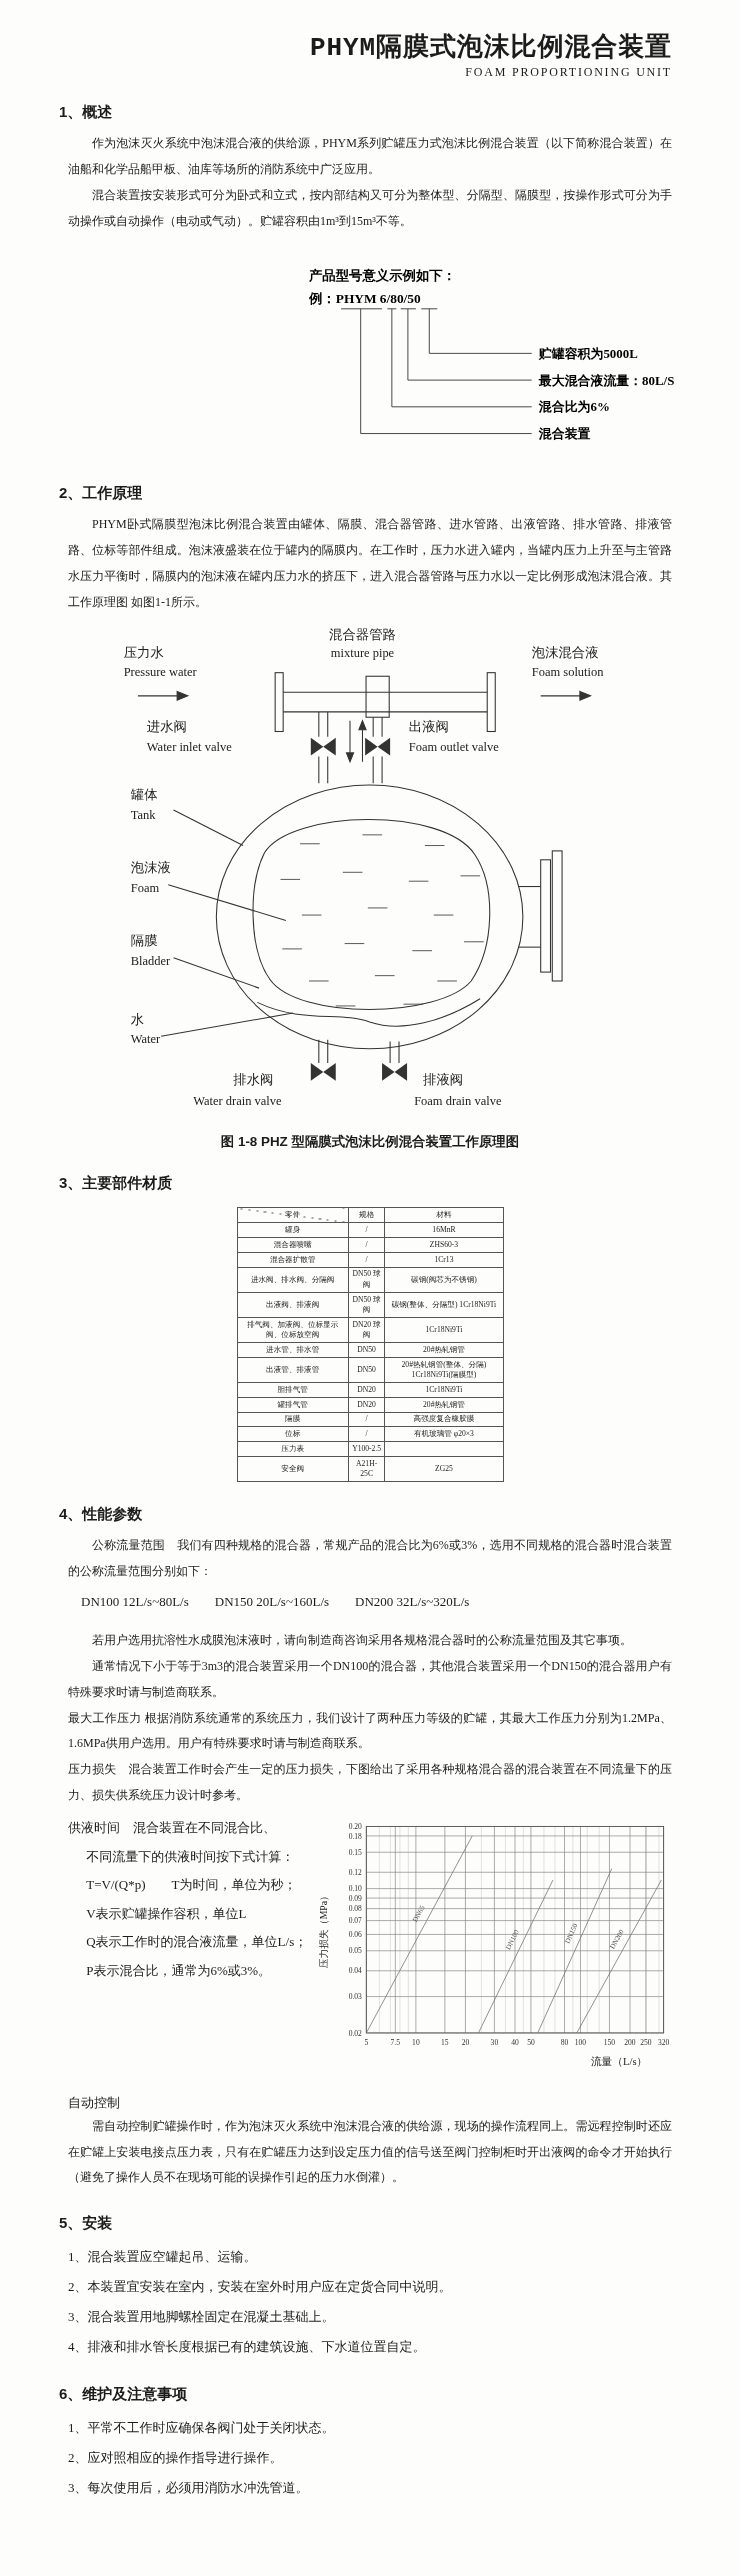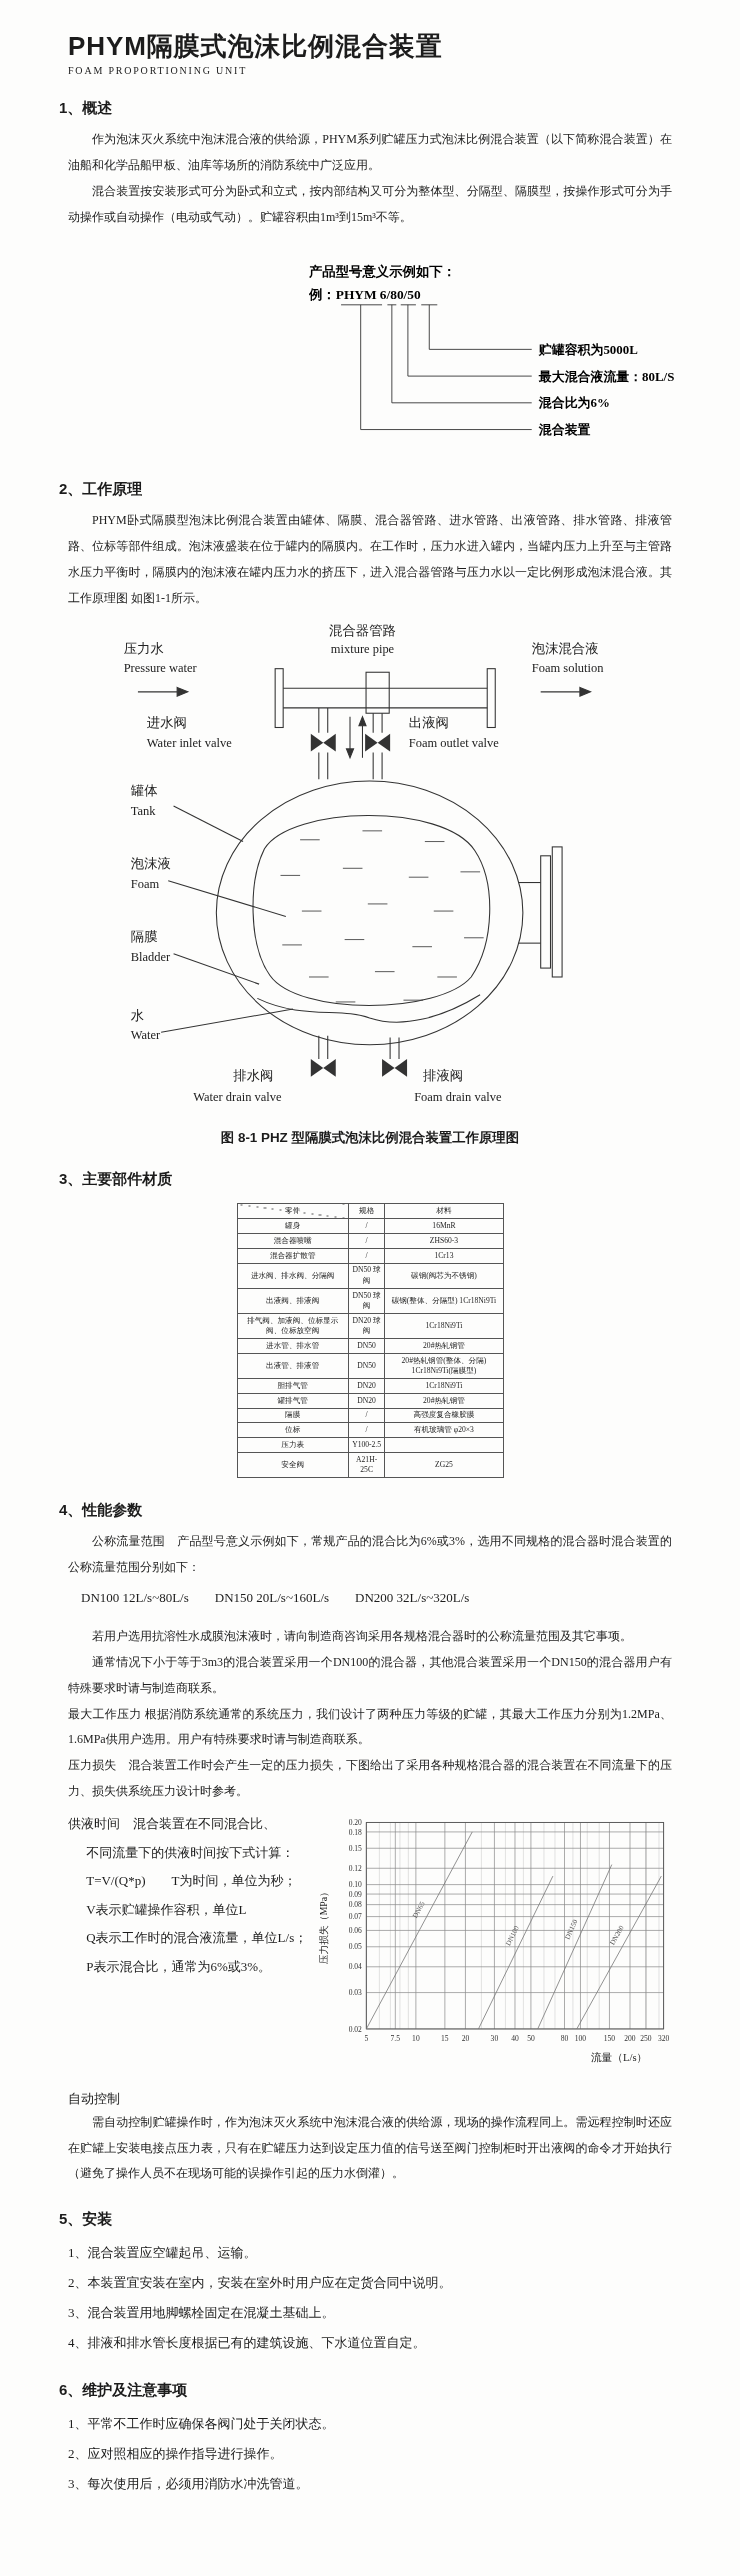--- a/index.html
+++ b/index.html
@@ -1,20 +1,20 @@
 <!DOCTYPE html>
 <html style="font-size:14.3px"><head>
 <meta charset="utf-8">
 <style>
   html,body{margin:0;padding:0;background:#fdfdfc;color:#1c1c1c;}
   body{width:740px;font-family:"Liberation Serif","DejaVu Serif",serif;}
   .page{width:740px;min-height:2576px;background:#fdfdfc;position:relative;overflow:hidden;}
   .content{padding:16px 68px 36px 68px;}
-  .doc-title{font-family:Liberation Sans, sans-serif;font-weight:bold;font-size:26px;text-align:left;letter-spacing:0.9px;margin:12.5px 0 1.8px 0;}
-  .doc-subtitle{font-size:10px;text-align:left;letter-spacing:1.8px;margin-bottom:16px;}
+  .doc-title{font-family:Liberation Mono, monospace;font-weight:bold;font-size:26px;text-align:right;letter-spacing:0.9px;margin:12.5px 0 1.8px 0;}
+  .doc-subtitle{font-size:12px;text-align:right;letter-spacing:1.8px;margin-bottom:16px;}
   h2.sec{font-family:"Liberation Sans","DejaVu Sans",sans-serif;font-weight:bold;font-size:15px;margin:23px 0 9px -9px;}
   p.body{font-size:12px;line-height:2.15;margin:0;text-indent:2em;text-align:justify;}
   p.body.noindent{text-indent:0;}
   .flowline{font-size:13px;line-height:2.1;margin:3.6px 0 12.5px 0;padding-left:1em;}
   .model-block{margin:30px 0 5.3px 241px;}
   .figure-wrap{margin:5.3px 0 0 0;text-align:center;}
   .fig-caption{font-family:"Liberation Sans","DejaVu Sans",sans-serif;font-weight:bold;font-size:13.4px;text-align:center;margin:9px 0 3.6px 0;}
   table.mat{border-collapse:collapse;margin:14.3px auto 7.1px auto;width:267px;font-size:7.6px;}
   table.mat th,table.mat td{border:0.9px solid #555;padding:1.8px 2.7px;text-align:center;line-height:1.35;}
   table.mat th{font-weight:normal;}
@@ -161,21 +161,21 @@
             <line x1="310" y1="362" x2="332" y2="362"></line>
             <line x1="386" y1="370" x2="408" y2="370"></line>
             <line x1="444" y1="360" x2="466" y2="360"></line>
         <line x1="270" y1="404" x2="292" y2="404"></line>
             <line x1="344" y1="398" x2="366" y2="398"></line>
             <line x1="414" y1="404" x2="436" y2="404"></line>
         <line x1="300" y1="432" x2="322" y2="432"></line>
             <line x1="376" y1="430" x2="398" y2="430"></line>
       </g>
     </svg>
-    <div class="fig-caption">图 8-1 PHZ 型隔膜式泡沫比例混合装置工作原理图</div>
+    <div class="fig-caption">图 1-8 PHZ 型隔膜式泡沫比例混合装置工作原理图</div>
   </div>
 
   <h2 class="sec">3、主要部件材质</h2>
   <table class="mat" id="materials-table">
         <thead>
           <tr>
             <th class="diag" style="width: 105px;">零件</th>
             <th>规格</th>
             <th>材料</th>
           </tr>
@@ -248,21 +248,21 @@
           </tr>
           <tr>
             <td>安全阀</td>
             <td>A21H-25C</td>
             <td>ZG25</td>
           </tr>
         </tbody>
       </table>
 
   <h2 class="sec">4、性能参数</h2>
-  <p class="body">公称流量范围　产品型号意义示例如下，常规产品的混合比为6%或3%，选用不同规格的混合器时混合装置的公称流量范围分别如下：</p>
+  <p class="body">公称流量范围　我们有四种规格的混合器，常规产品的混合比为6%或3%，选用不同规格的混合器时混合装置的公称流量范围分别如下：</p>
   <div class="flowline">DN100  12L/s~80L/s　　DN150  20L/s~160L/s　　DN200  32L/s~320L/s</div>
   <p class="body">若用户选用抗溶性水成膜泡沫液时，请向制造商咨询采用各规格混合器时的公称流量范围及其它事项。</p>
   <p class="body">通常情况下小于等于3m3的混合装置采用一个DN100的混合器，其他混合装置采用一个DN150的混合器用户有特殊要求时请与制造商联系。</p>
   <p class="body noindent">最大工作压力 根据消防系统通常的系统压力，我们设计了两种压力等级的贮罐，其最大工作压力分别为1.2MPa、1.6MPa供用户选用。用户有特殊要求时请与制造商联系。</p>
   <p class="body noindent">压力损失　混合装置工作时会产生一定的压力损失，下图给出了采用各种规格混合器的混合装置在不同流量下的压力、损失供系统压力设计时参考。</p>
 
   <div class="perf-row">
     <div class="supply-col">
       <div class="ln">供液时间　混合装置在不同混合比、</div>
       <div class="ln ind">不同流量下的供液时间按下式计算：</div>

